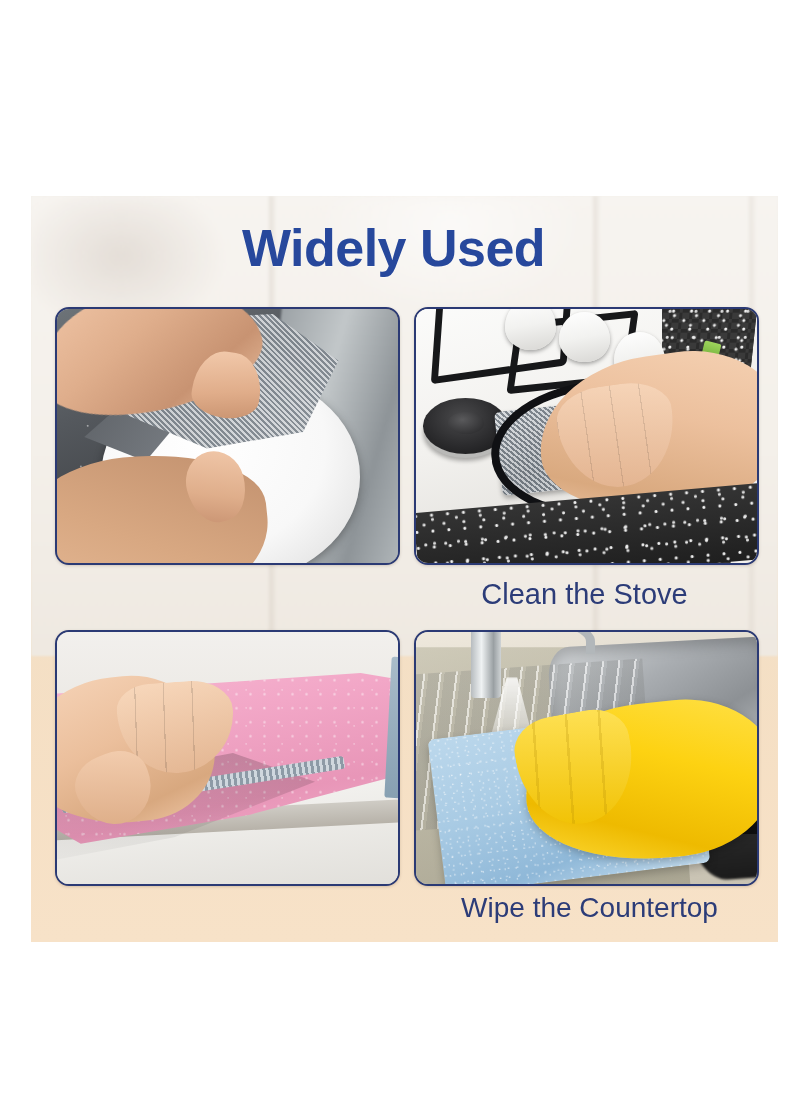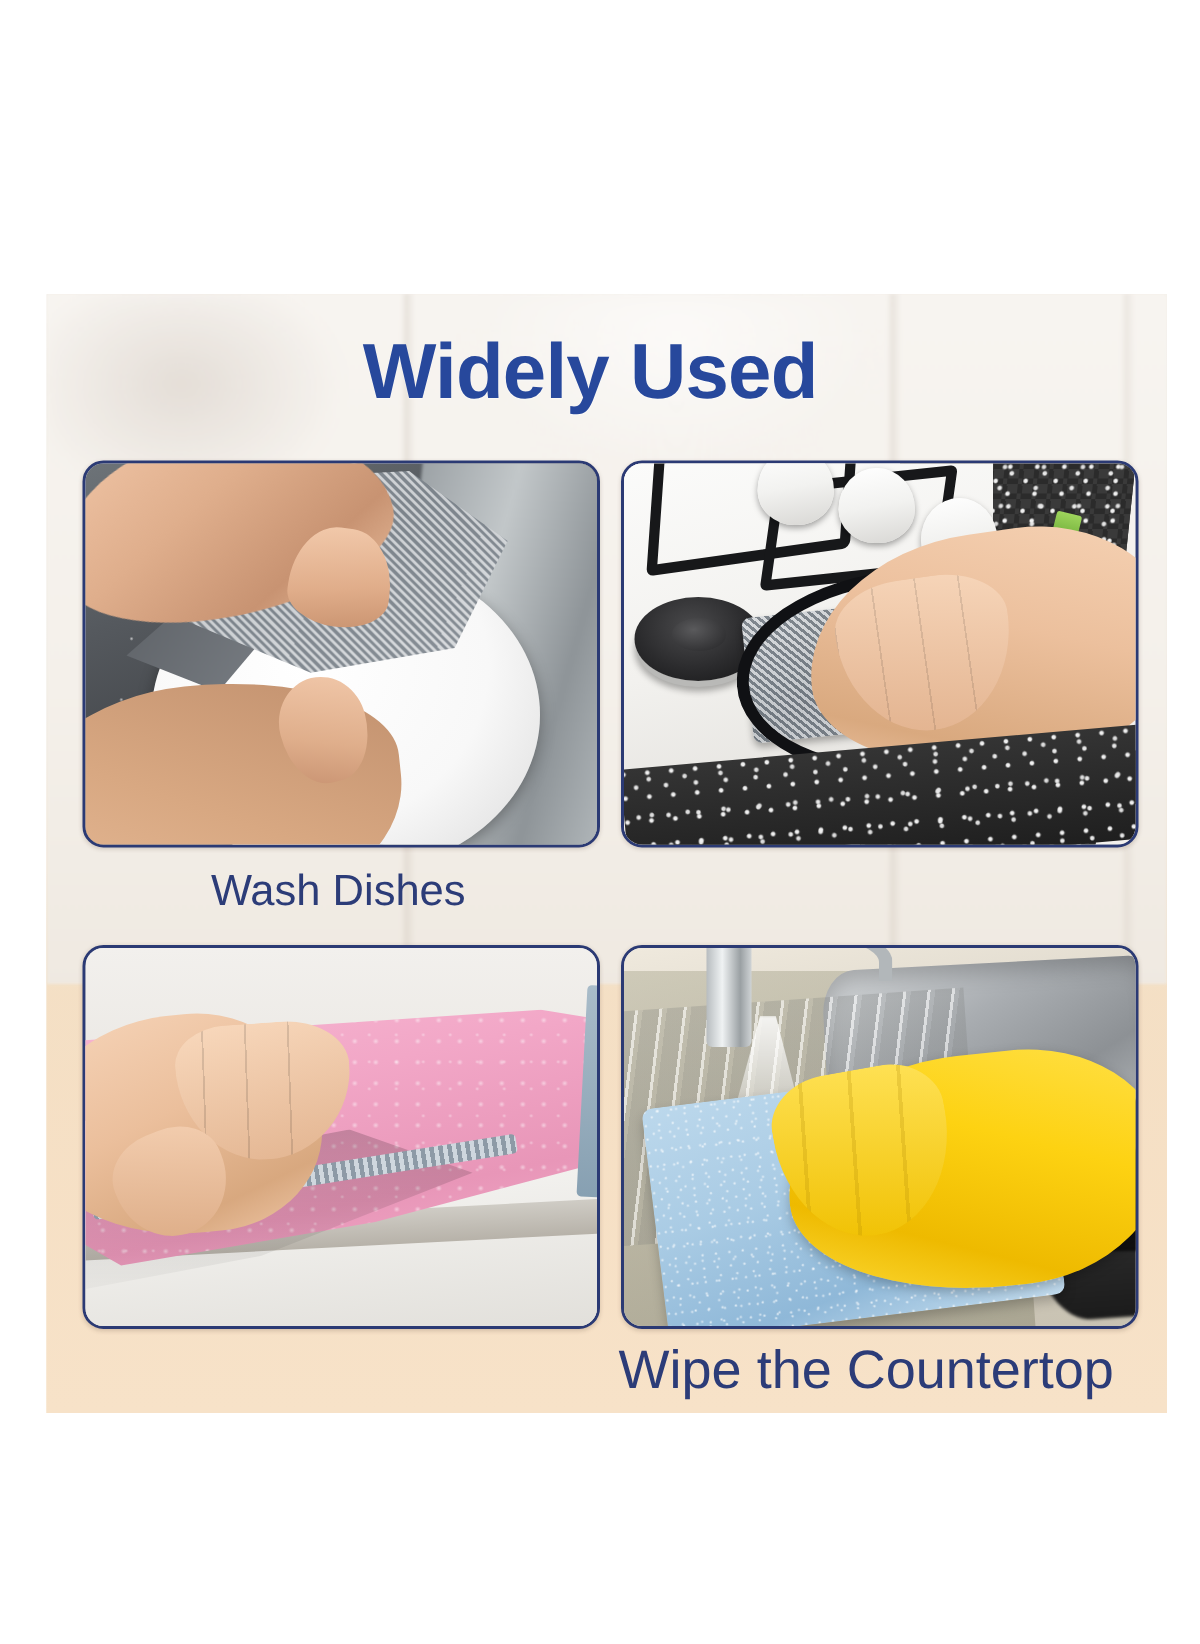--- a/index.html
+++ b/index.html
@@ -99,21 +99,21 @@
     position: absolute;
     text-align: center;
     color: #2c3c78;
     font-size: 29px;
     font-weight: normal;
     white-space: nowrap;
   }
   #cap1 { left: 24px;  top: 382px; width: 341px; }
   #cap2 { left: 383px; top: 382px; width: 341px; }
   #cap3 { left: 14px;  top: 696px; width: 365px; font-size: 28px; }
-  #cap4 { left: 369px; top: 696px; width: 355px; font-size: 36px; }
+  #cap4 { left: 381px; top: 696px; width: 355px; font-size: 28px; }
 
   
   .p1-sink {
     position: absolute; inset: 0;
     background:
       linear-gradient(160deg, #6d7378 0%, #55595e 30%, #45484c 55%, #6a6f74 85%, #8c9196 100%);
   }
   .p1-sinkrim {
     position: absolute; right: -4%; top: -6%; width: 42%; height: 118%;
     background: linear-gradient(100deg, #9aa0a4 0%, #c2c7c9 35%, #8e9498 70%, #b4babd 100%);
@@ -502,21 +502,21 @@
         <div class="p2-burner"></div>
         <div class="p2-cloth"></div>
         <div class="p2-blackbar"></div>
         <div class="p2-hand"></div>
         <div class="p2-fingers"></div>
         <div class="p2-blackbar2"></div>
         <div class="p2-granite-bot"></div>
       </div>
     </div>
 
-    <div class="caption" id="cap1">Wash Dishes</div>
+    <div class="caption" id="cap2">Clean the Stove</div>
 
     <div class="tile" id="tile3">
       <div class="photo">
         <div class="p3-bg"></div>
         <div class="p3-leg" id="p3l1"></div>
         <div class="p3-leg" id="p3l2"></div>
         <div class="p3-table"></div>
         <div class="p3-tableedge"></div>
         <div class="p3-cloth"></div>
         <div class="p3-clothfold"></div>

